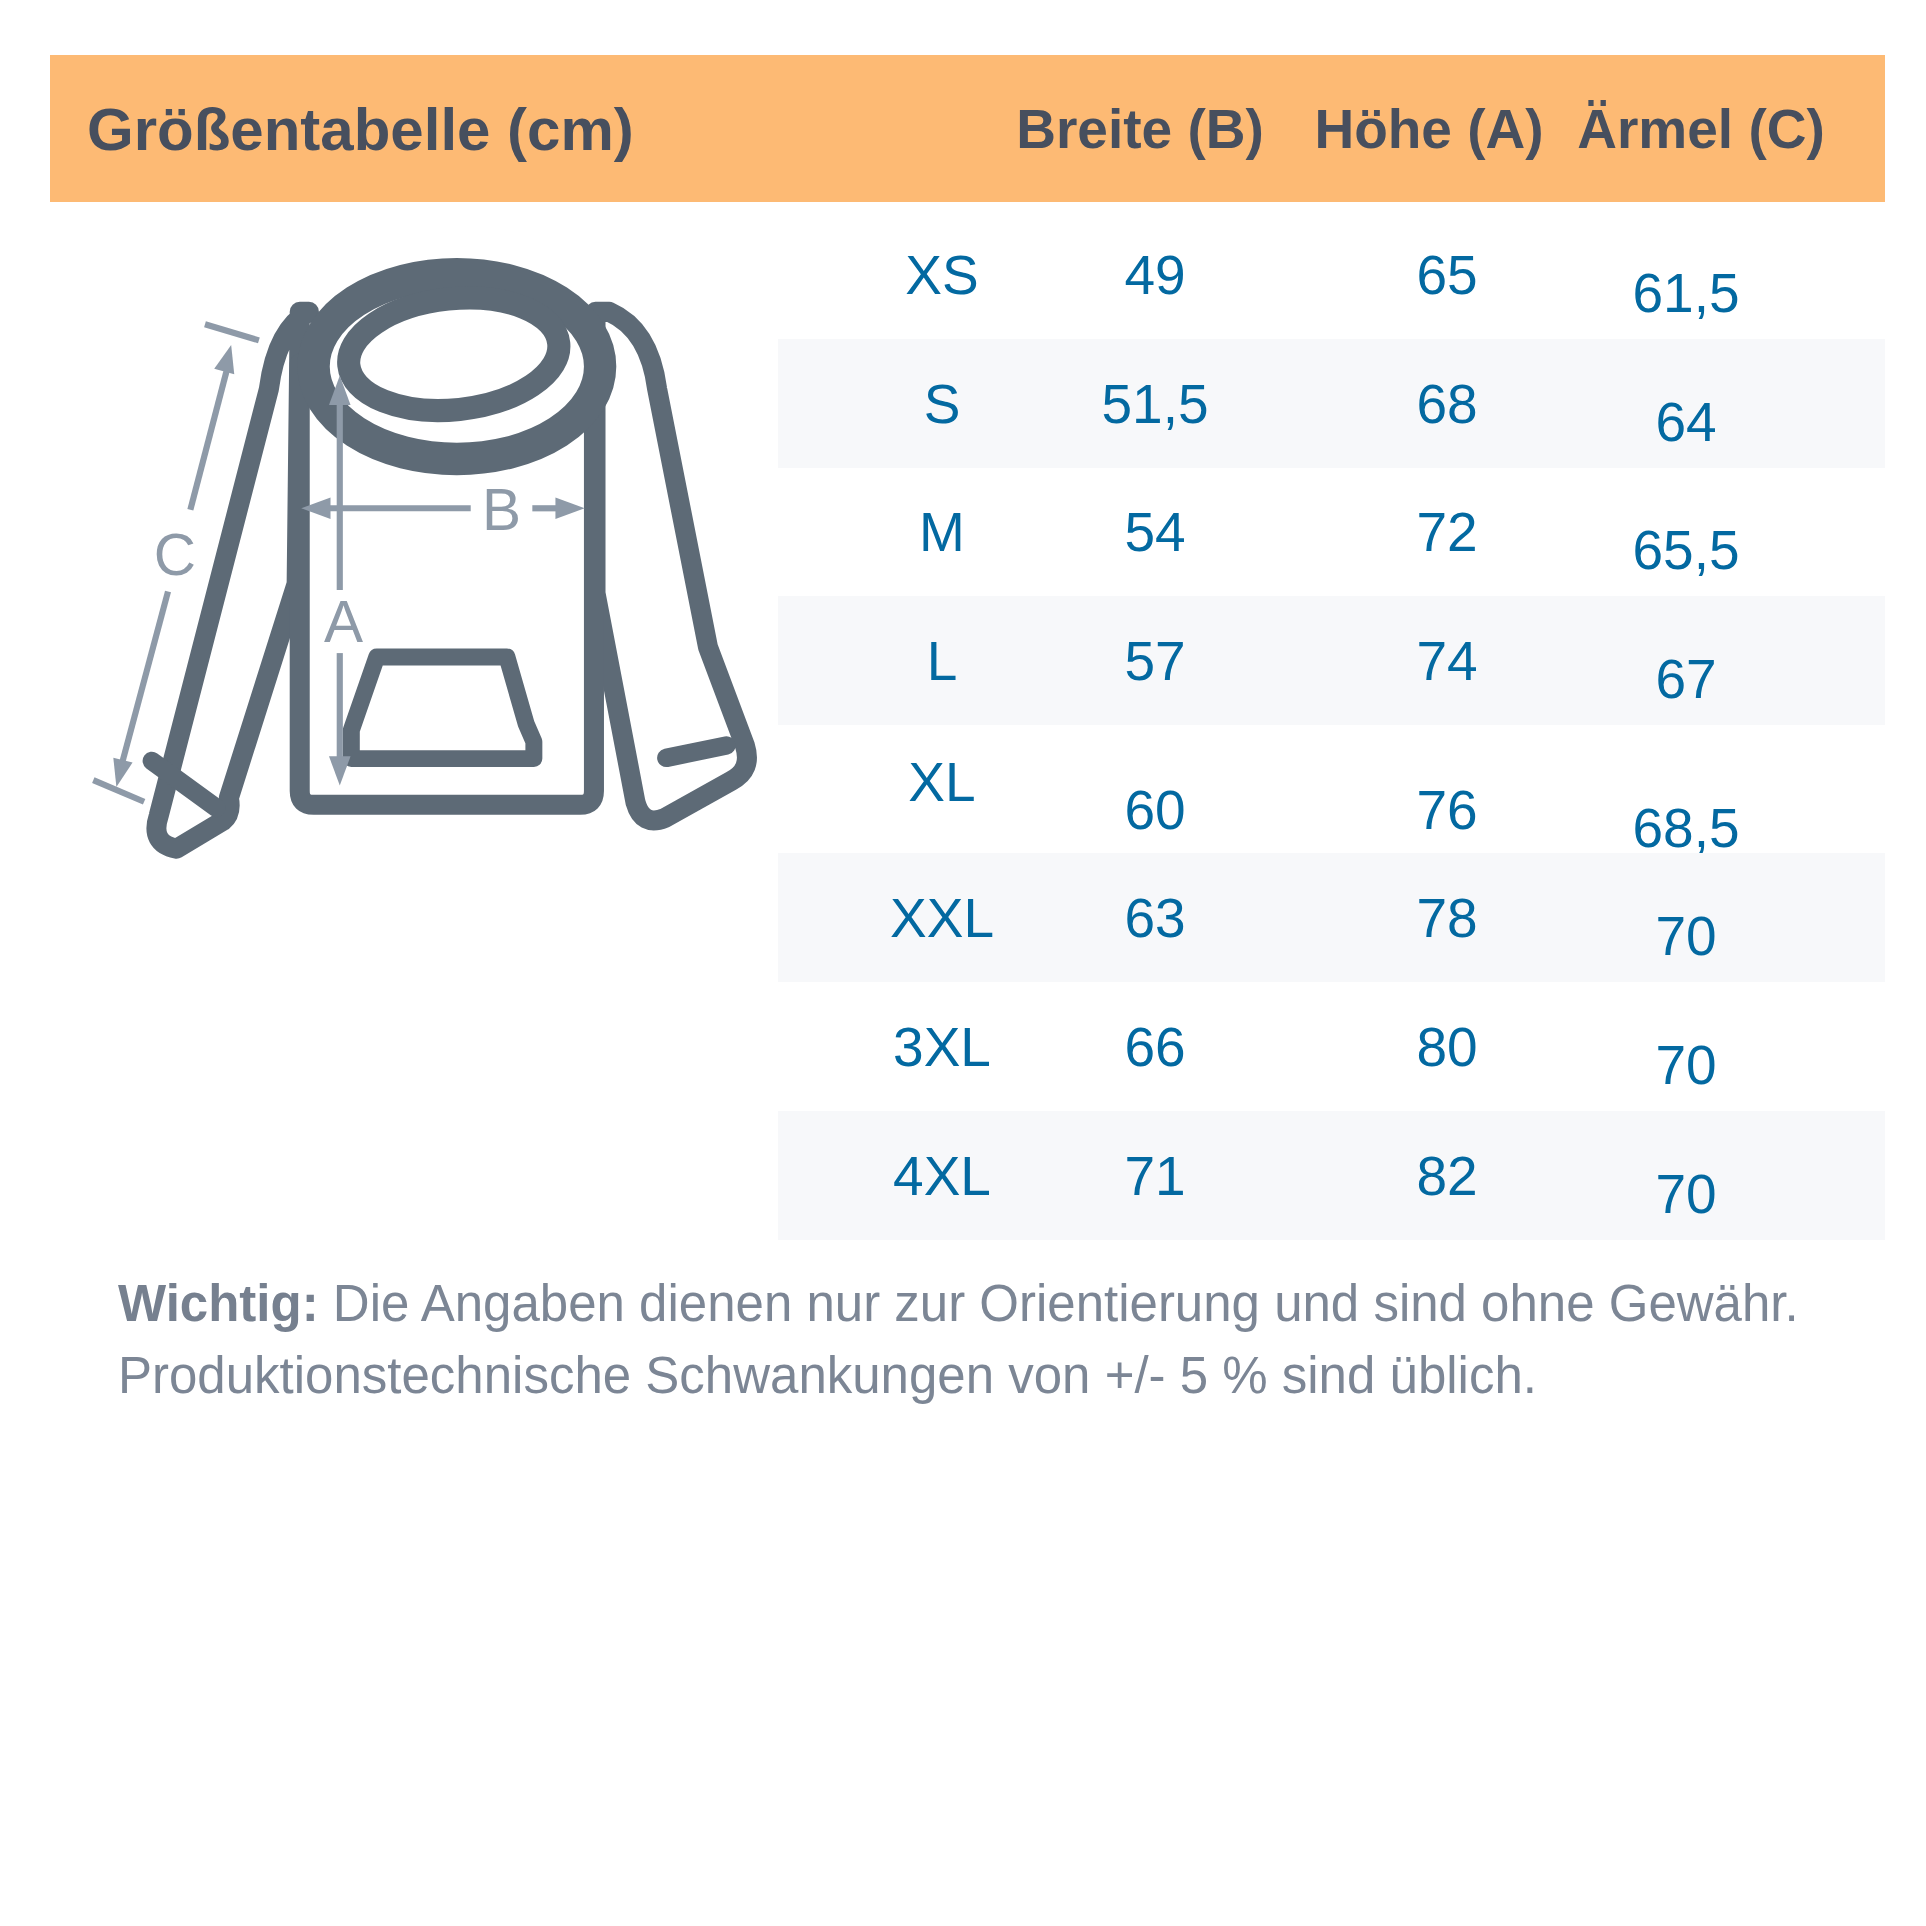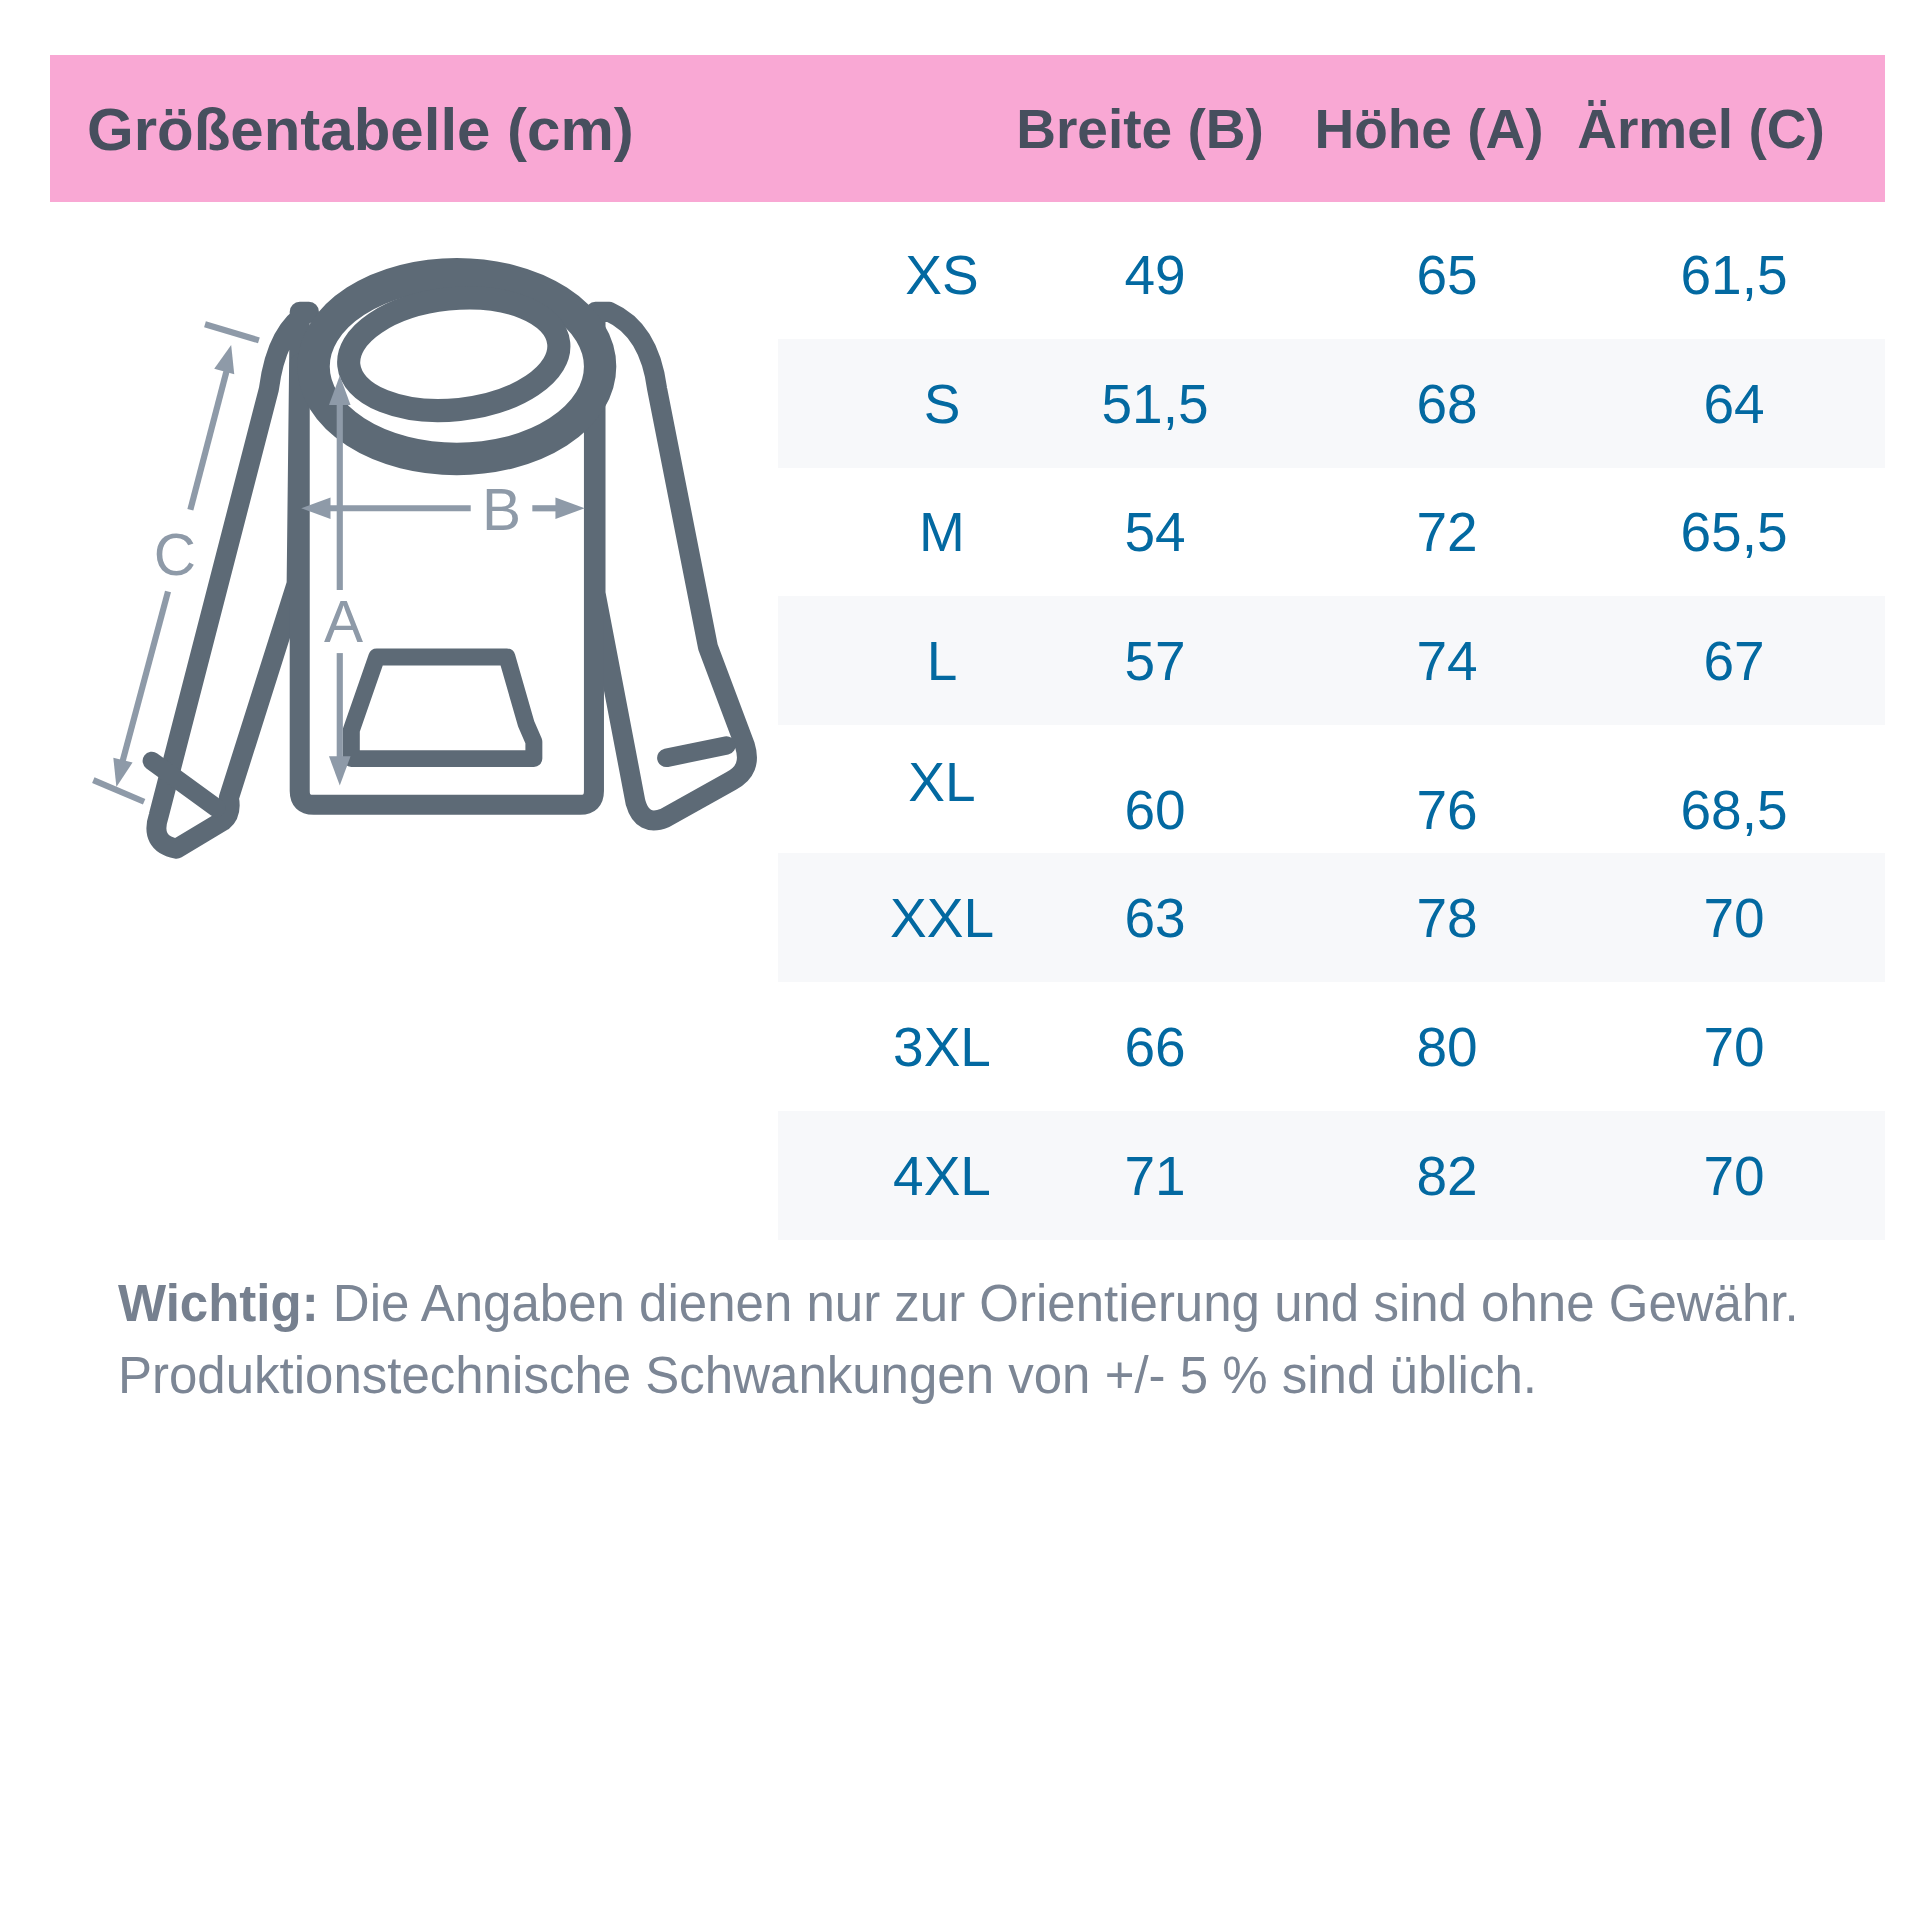--- a/index.html
+++ b/index.html
@@ -1,33 +1,33 @@
 <!DOCTYPE html>
 <html style="font-size:12.3px"><head>
 <meta charset="utf-8">
 <style>
   html,body{margin:0;padding:0;background:#ffffff;}
   #page{position:relative;width:1926px;height:1926px;background:#ffffff;overflow:hidden;
         font-family:"Liberation Sans","DejaVu Sans",sans-serif;}
 
   
-  .hdr{position:absolute;left:50px;top:55px;width:1835px;height:147px;background:#f9a8d4;}
+  .hdr{position:absolute;left:50px;top:55px;width:1835px;height:147px;background:#fdba74;}
   .hdr-title{position:absolute;left:37px;top:50%;transform:translateY(-50%);
              font-weight:bold;font-size:60px;color:#474f5e;white-space:nowrap;}
   .hdr-col{position:absolute;top:50%;transform:translate(-50%,-50%);
            font-weight:bold;font-size:55px;color:#474f5e;white-space:nowrap;}
   .hdr-col.c1{left:1090px;} .hdr-col.c2{left:1379px;} .hdr-col.c3{left:1651px;}
 
   
   .tbl{position:absolute;left:778px;top:210px;width:1107px;}
   .row{position:absolute;left:0;width:1107px;height:129px;}
   .row.stripe{background:#f7f8fa;}
   .cell{position:absolute;top:50%;transform:translate(-50%,-50%);
         font-size:55px;color:#0369a1;white-space:nowrap;}
-  .cell.sz{left:164px;} .cell.v1{left:377px;} .cell.v2{left:669px;text-align:center;} .cell.v3{left:956px;}
+  .cell.sz{left:164px;} .cell.v1{left:377px;} .cell.v2{left:669px;text-align:center;} .cell.v3{left:908px;margin-top:18px;}
   .row-xl .cell.sz{top:calc(50% - 7.7px);text-align:right;}
   .row-xl .cell.v1,.row-xl .cell.v2,.row-xl .cell.v3{top:calc(50% + 20px);}
 
   
   .note{position:absolute;left:98px;top:1268px;width:1749px;
         font-size:51px;line-height:72px;color:#7c8695;margin-left:20px;}
   .note b{font-weight:bold;color:#76808f;}
 
   
   .diagram{position:absolute;left:39px;top:231px;width:771px;height:647px;}

